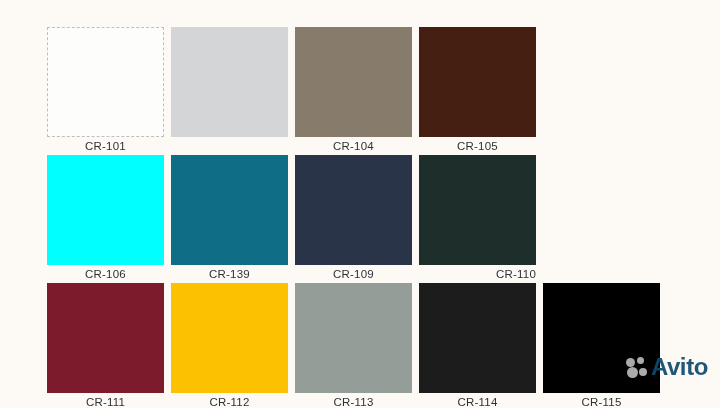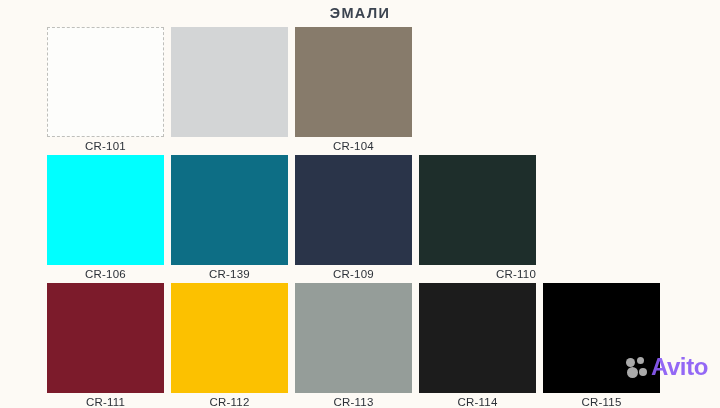--- a/index.html
+++ b/index.html
@@ -122,41 +122,46 @@
     color: #b9b9b9;
     line-height: 24px;
     letter-spacing: -0.4px;
   }
 </style>
 </head>
 <body style="background-color: rgb(253, 250, 245);">
 
 <div id="chart-root">
 
-  <div class="chart-title" style="color: rgb(60, 68, 80);">ЭМАЛИ</div>
 
   <div class="swatch-grid">
 
     <div class="swatch-row">
       <div class="swatch-cell">
         <div class="swatch-chip-wrap">
           <div class="swatch-chip outlined" style="background-color: rgb(253, 253, 251);"></div>
         </div>
         <div class="swatch-label" style="color: rgb(44, 49, 56);">CR-101</div>
       </div>
       <div class="swatch-cell">
         <div class="swatch-chip-wrap">
           <div class="swatch-chip" style="background-color: rgb(211, 213, 214);"></div>
         </div>
       </div>
       <div class="swatch-cell">
         <div class="swatch-chip-wrap">
           <div class="swatch-chip" style="background-color: rgb(135, 123, 107);"></div>
         </div>
         <div class="swatch-label" style="color: rgb(44, 49, 56);">CR-104</div>
+      </div>
+      <div class="swatch-cell">
+        <div class="swatch-chip-wrap">
+          <div class="swatch-chip" style="background-color: rgb(69, 32, 18);"></div>
+        </div>
+        <div class="swatch-label" style="color: rgb(44, 49, 56);">CR-105</div>
       </div>
     </div>
 
     <div class="swatch-row">
       <div class="swatch-cell">
         <div class="swatch-chip-wrap">
           <div class="swatch-chip" style="background-color: rgb(0, 255, 255);"></div>
         </div>
         <div class="swatch-label" style="color: rgb(44, 49, 56);">CR-106</div>
       </div>
@@ -215,16 +220,16 @@
 
   </div>
 
   <div class="watermark">
     <span class="wm-dots">
       <i class="d1" style="background-color: rgb(185, 185, 185);"></i>
         <i class="d2" style="background-color: rgb(185, 185, 185);"></i>
         <i class="d3" style="background-color: rgb(185, 185, 185);"></i>
         <i class="d4" style="background-color: rgb(185, 185, 185);"></i>
     </span>
-    <span class="wm-text" style="color: #8b5cf6;">Avito</span>
+    <span class="wm-text" style="color: #0c4a6e;">Avito</span>
   </div>
 
 </div>
 
 </body></html>

